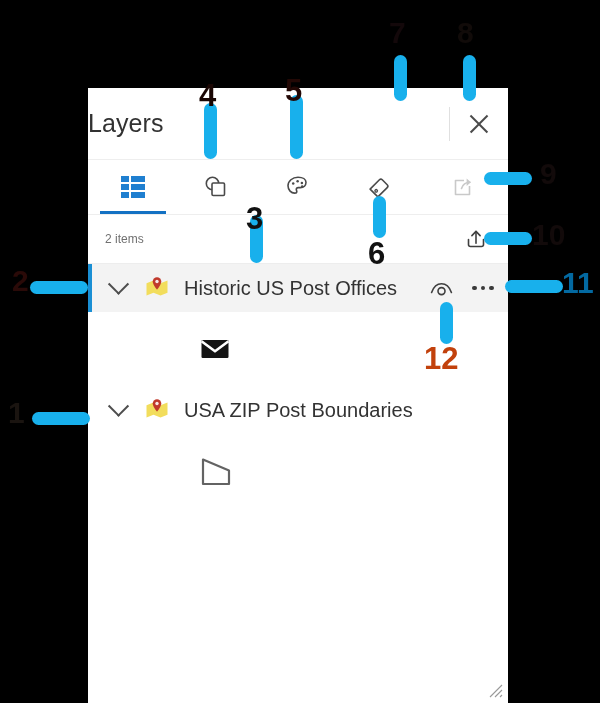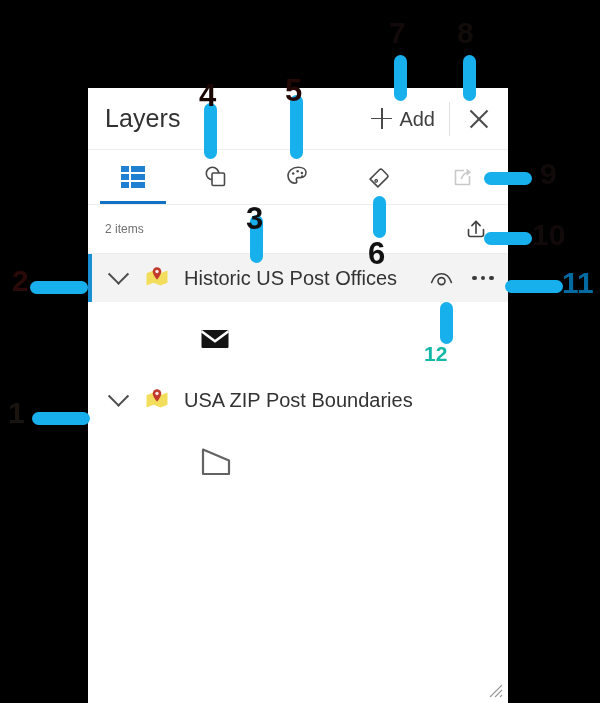--- a/index.html
+++ b/index.html
@@ -27,26 +27,25 @@
     width: 420px;
     height: 615px;
     background: #ffffff;
     box-shadow: 0 0 9px rgba(0,0,0,0.55);
     overflow: hidden;
   }
 
   
   .panel-header {
     position: relative;
-    height: 62px;
+    height: 72px;
     display: flex;
     align-items: center;
     background: #ffffff;
     border-bottom: 1px solid #eeeeee;
-    padding-left: 17px;
     padding-right: 0px;
   }
   .panel-title {
     font-size: 25px;
     color: #323232;
     font-weight: 400;
     letter-spacing: 0.1px;
     line-height: 1;
   }
   .header-actions {
@@ -300,24 +299,20 @@
 <body>
 
 <div id="root">
 
   <div class="panel">
 
     <div class="panel-header">
       <div class="panel-title">Layers</div>
 
       <div class="header-actions">
-        <button class="add-button">
-          <span class="add-plus"></span>
-          <span class="add-label">Add</span>
-        </button>
         <div class="header-divider"></div>
         <button class="close-button">
           <span class="close-x"></span>
         </button>
       </div>
     </div>
 
     <div class="tab-bar">
 
       <div class="tab active">
@@ -480,15 +475,15 @@
   <div class="anno-bar bar-h" style="left:484px; top:172px; width:48px;"></div>
   <div class="anno-num" style="left:540px; top:159px; font-size:30px; color:#120a0a;">9</div>
 
   <div class="anno-bar bar-h" style="left:484px; top:232px; width:48px;"></div>
   <div class="anno-num" style="left:532px; top:220px; font-size:30px; color:#120a0a;">10</div>
 
   <div class="anno-bar bar-h" style="left:505px; top:280px; width:58px;"></div>
   <div class="anno-num" style="left:562px; top:268px; font-size:30px; color:#0369a1;">11</div>
 
   <div class="anno-bar bar-v" style="left:440px; top:302px; height:42px;"></div>
-  <div class="anno-num" style="left:424px; top:343px; font-size:21px; color:#14b8a6;">12</div>
+  <div class="anno-num" style="left:424px; top:343px; font-size:31px; color:#c2410c;">12</div>
 
 </div>
 
 </body></html>

